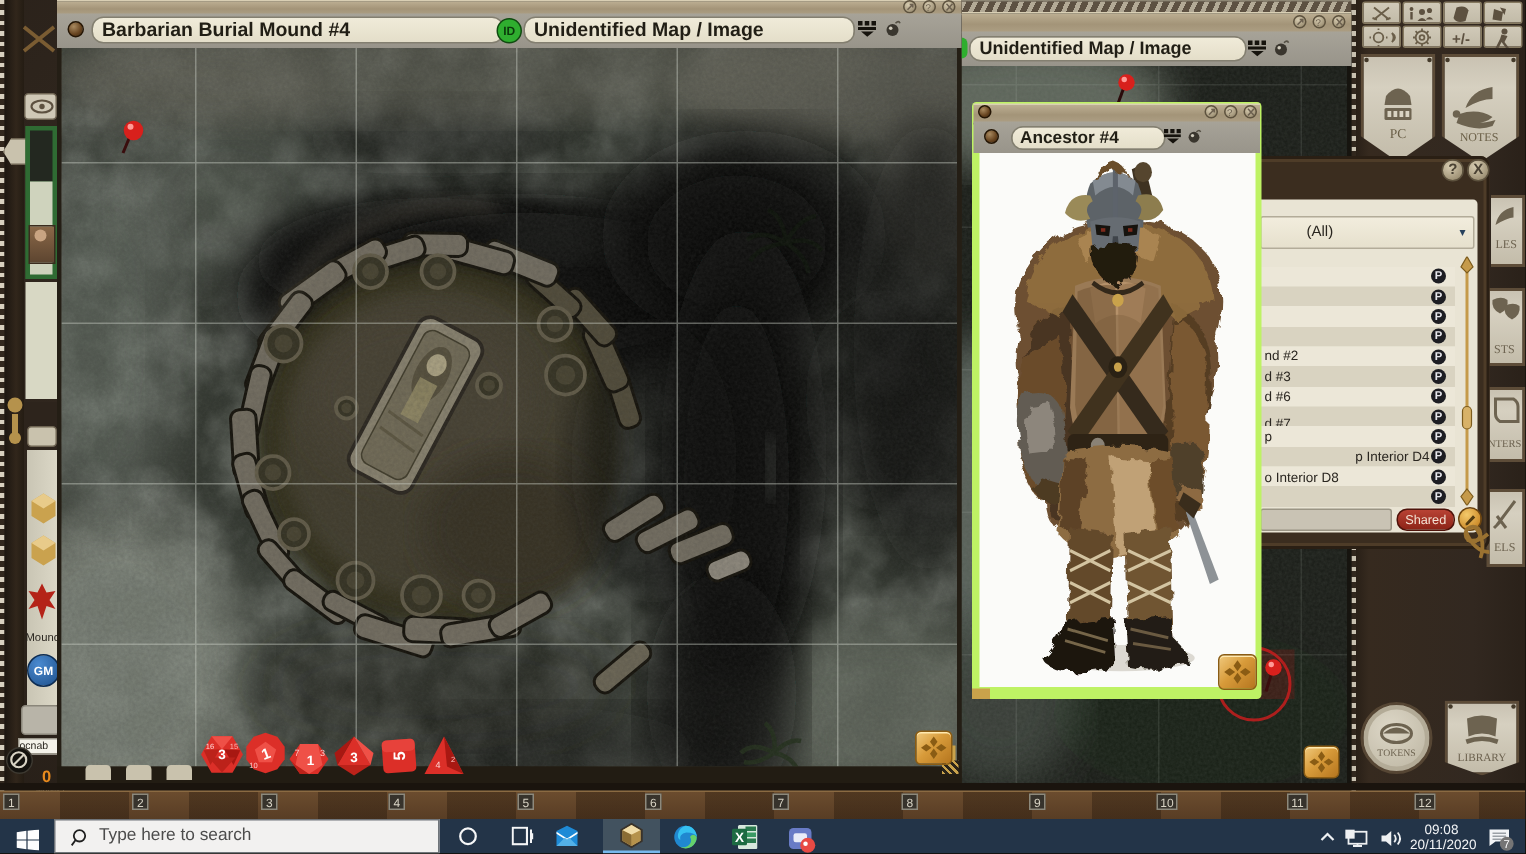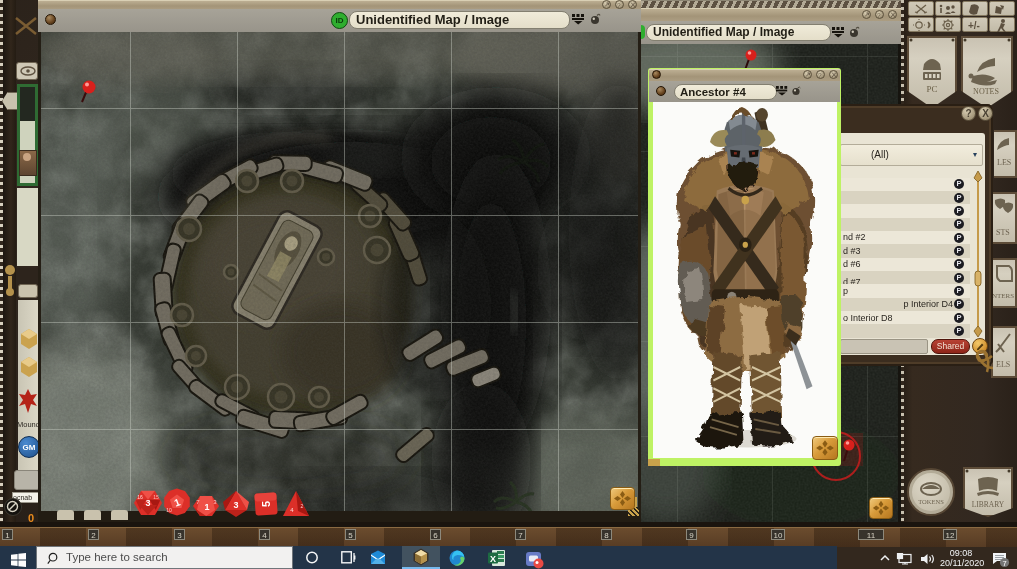--- a/index.html
+++ b/index.html
@@ -225,21 +225,21 @@
   <div class="chip" style="left:2px;top:529px;width:11px;">1</div>
     <div class="chip" style="left:88px;top:529px;width:11px;">2</div>
     <div class="chip" style="left:174px;top:529px;width:11px;">3</div>
     <div class="chip" style="left:259px;top:529px;width:11px;">4</div>
     <div class="chip" style="left:345px;top:529px;width:11px;">5</div>
     <div class="chip" style="left:430px;top:529px;width:11px;">6</div>
     <div class="chip" style="left:515px;top:529px;width:11px;">7</div>
     <div class="chip" style="left:601px;top:529px;width:11px;">8</div>
     <div class="chip" style="left:686px;top:529px;width:11px;">9</div>
     <div class="chip" style="left:771px;top:529px;width:14px;">10</div>
-    <div class="chip" style="left:858px;top:529px;width:26px;">11</div>
+    <div class="chip" style="left:858px;top:529px;width:14px;">11</div>
     <div class="chip" style="left:943px;top:529px;width:14px;">12</div>
 
   <div class="abs" style="left:641px;top:8px;width:260px;height:514px;background:#16140f;">
     <div class="abs tanbar" style="left:0;top:0;width:260px;height:13px;"></div>
     <div class="rbtn" style="left:221px;top:2px;"></div>
     <div class="rbtn" style="left:234px;top:2px;"></div>
     <div class="rbtn" style="left:247px;top:2px;"></div>
     <svg class="abs" style="left:221px;top:2px;" width="36" height="9" viewBox="0 0 36 9">
       <g stroke="#6d6150" stroke-width="1" fill="none">
           <path d="M3 6.5 L6.5 3 M4.5 3 h2 v2"></path>
@@ -323,20 +323,22 @@
       <g stroke="#6d6150" stroke-width="1" fill="none">
           <path d="M3 6.5 L6.5 3 M4.5 3 h2 v2"></path>
         </g>
       <text x="15" y="7.5" font-size="6.5" fill="#6d6150">?</text>
       <g stroke="#6d6150" stroke-width="1">
           <path d="M29 2.5 L33 7 M33 2.5 L29 7"></path>
         </g>
     </svg>
     <div class="abs titlebar" style="left:0;top:9px;width:603px;height:23px;">
       <div class="knob" style="left:7px;top:5px;width:11px;height:11px;"></div>
+      <div class="field" style="position:absolute;left:23px;top:2px;width:267px;height:16px;
+        font-size:13px;line-height:16px;padding-left:6px;">Barbarian Burial Mound #4</div>
       <div class="abs" style="left:293px;top:3px;width:15px;height:15px;border-radius:50%;
         background:#2fae2f;border:1px solid #104a10;color:#0b3a0b;font-size:8px;font-weight:bold;
         text-align:center;line-height:15px;">ID</div>
       <div class="field" style="position:absolute;left:311px;top:2px;width:213px;height:16px;
         font-size:13px;line-height:16px;padding-left:6px;">Unidentified Map / Image</div>
       <svg class="abs" style="left:533px;top:4px;" width="52" height="13" viewBox="0 0 52 13">
         <g fill="#16130d">
             <rect x="1" y="1" width="3" height="3"></rect>
             <rect x="5.5" y="1" width="3" height="3"></rect>
             <rect x="10" y="1" width="3" height="3"></rect>
@@ -742,21 +744,21 @@
     <div class="goldic" style="left:164px;top:368px;width:24px;height:22px;">
       <svg width="24" height="22" viewBox="0 0 23 21">
           <g fill="#8a5c14">
         <path d="M11.5 3 L14 6.5 L11.5 10 L9 6.5 Z M11.5 11 L14 14.5 L11.5 18 L9 14.5 Z M3 10.5 L6.5 8 L10 10.5 L6.5 13 Z M13 10.5 L16.5 8 L20 10.5 L16.5 13 Z"></path>
           </g>
         </svg>
     </div>
     <div class="abs" style="left:0;top:391px;width:12px;height:7px;background:#c9a24b;"></div>
   </div>
 
-  <div class="abs" style="left:0;top:546px;width:837px;height:23px;background:#233448;">
+  <div class="abs" style="left:0;top:546px;width:1017px;height:23px;background:#233448;">
     
     <svg class="abs" style="left:11px;top:7px;" width="15" height="14" viewBox="0 0 15 14">
       <g fill="#fdfdfd">
           <path d="M0 1.8 L6.6 0.9 V6.6 H0 Z M7.4 0.8 L15 0 V6.6 H7.4 Z M0 7.4 H6.6 V13.1 L0 12.2 Z M7.4 7.4 H15 V14 L7.4 13.2 Z"></path>
         </g>
     </svg>
     
     <div class="abs" style="left:36px;top:0;width:257px;height:23px;background:#f2f1f0;border:1px solid #70757a;box-sizing:border-box;">
       <svg class="abs" style="left:10px;top:5px;" width="13" height="13" viewBox="0 0 13 13">
         <circle cx="6" cy="5.2" r="3.8" fill="none" stroke="#1f1f1f" stroke-width="1.2"></circle>

